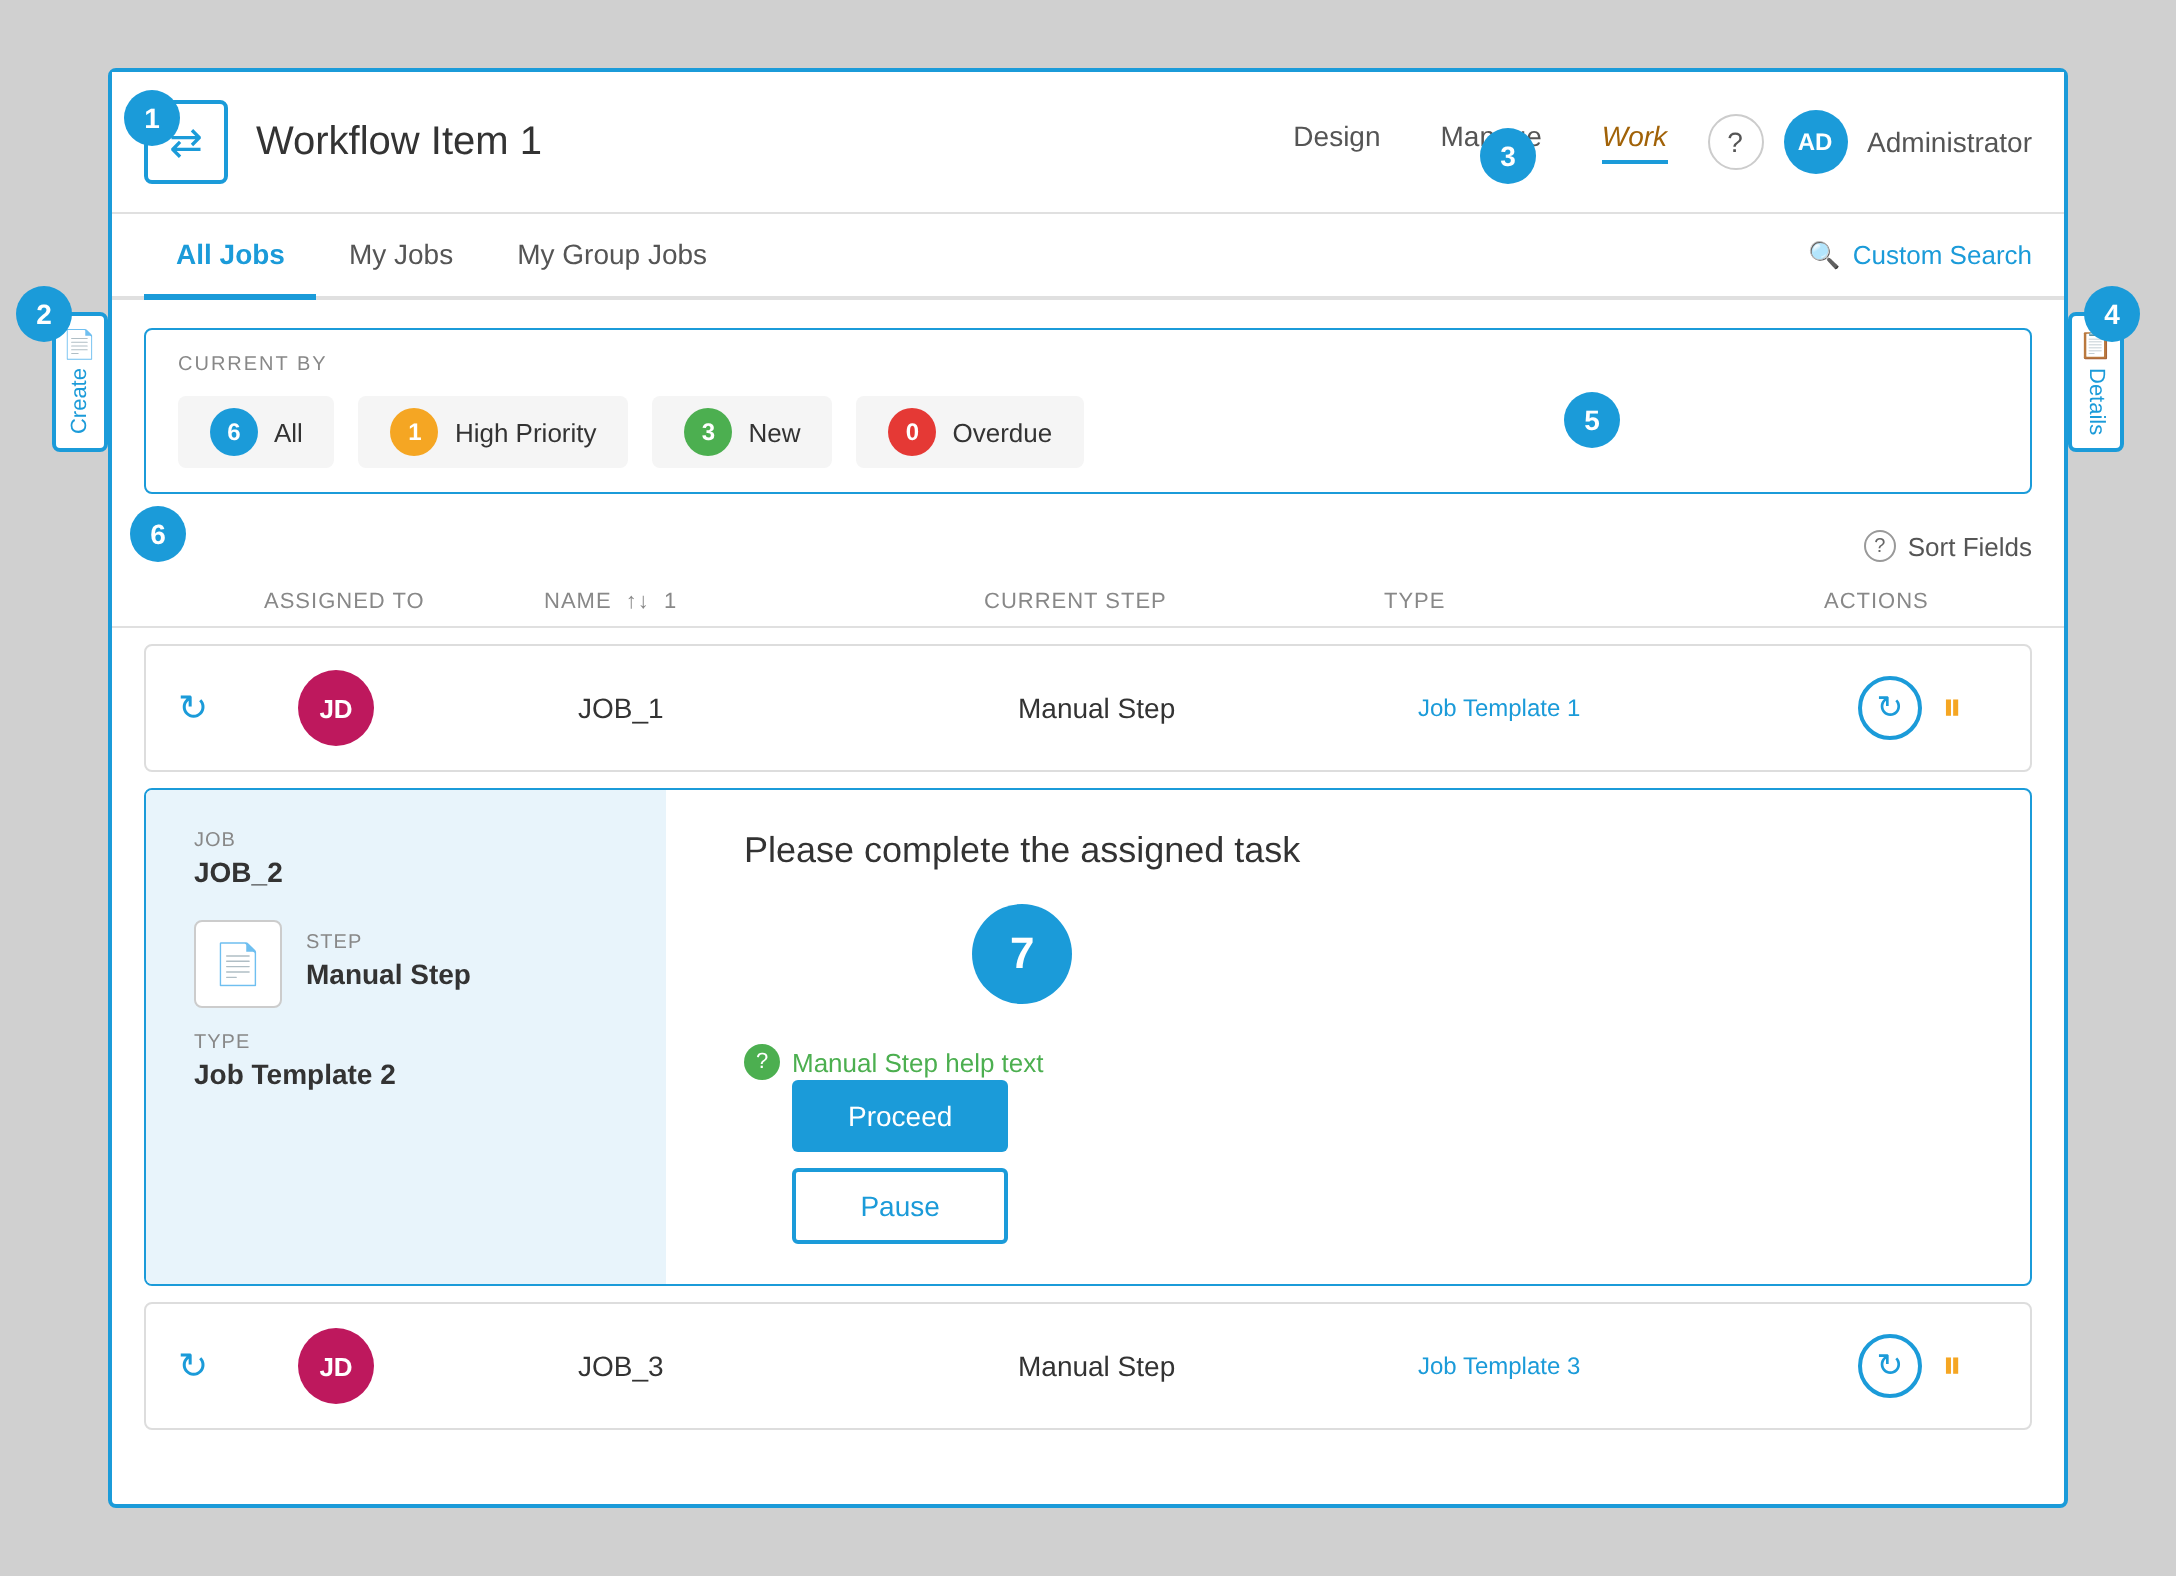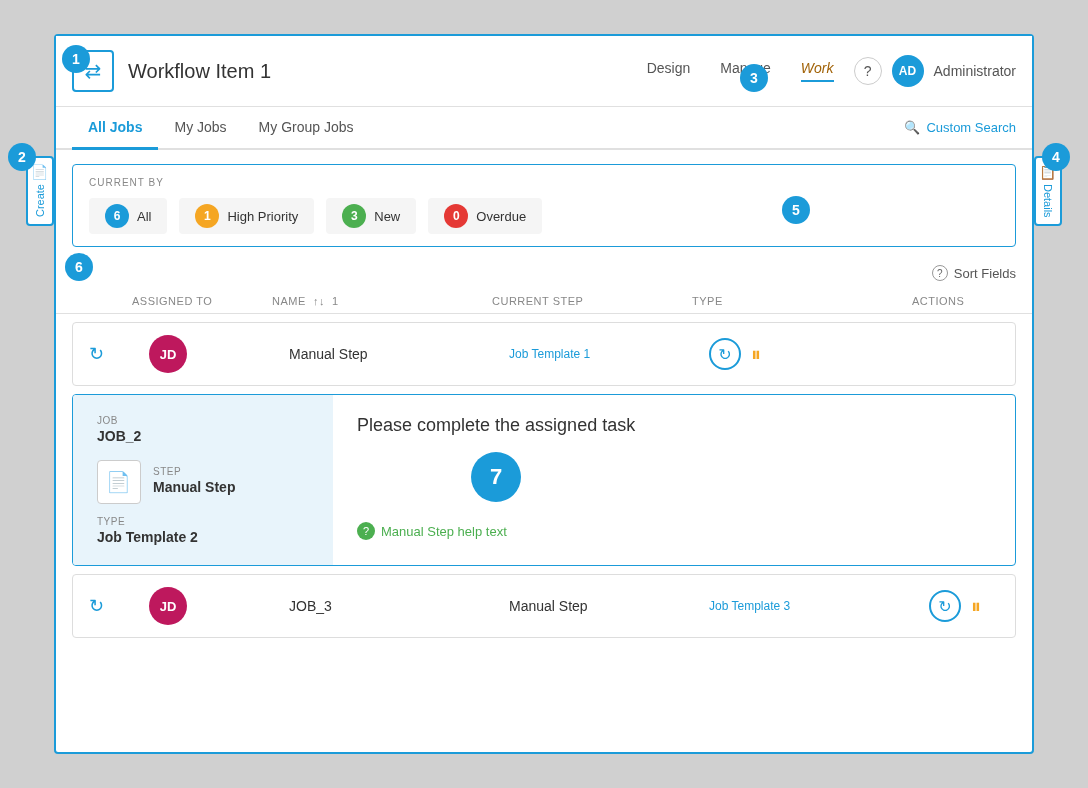--- a/index.html
+++ b/index.html
@@ -359,20 +359,21 @@
     
     .job-expanded {
       border: 1px solid #1b9bd9;
       border-radius: 4px;
       margin: 8px 16px;
       background: white;
       overflow: hidden;
     }
     .job-expanded-inner {
       display: flex;
+      gap: 15px;
     }
     .job-expanded-left {
       background: #e8f4fb;
       padding: 20px 24px;
       width: 260px;
       min-width: 260px;
       display: flex;
       flex-direction: column;
       gap: 12px;
     }
@@ -566,20 +567,21 @@
         NAME &nbsp;↑↓&nbsp; 1
       </div>
       <div>CURRENT STEP</div>
       <div>TYPE</div>
       <div>ACTIONS</div>
     </div>
 
     <div class="job-row">
       <div class="row-refresh">↻</div>
       <div class="jd-avatar">JD</div>
+      <div class="job-name">JOB_1</div>
       <div class="job-step">Manual Step</div>
       <div class="job-type">Job Template 1</div>
       <div class="job-actions">
         <div class="action-btn">↻</div>
         <div class="pause-btn" style="color:#f5a623;font-size:20px;">⏸</div>
       </div>
     </div>
 
     <div class="job-expanded">
       <div class="job-expanded-inner">
@@ -603,20 +605,24 @@
         <div class="job-expanded-right">
           <div class="job-expanded-right-inner">
             <div class="job-expanded-content">
               <div class="task-title">Please complete the assigned task</div>
               <div class="step7-badge">7</div>
               <div class="help-text-row">
                 <div class="help-circle">?</div>
                 <span>Manual Step help text</span>
               </div>
             </div>
+            <div class="proceed-area">
+              <button class="proceed-btn">Proceed</button>
+              <button class="pause-btn-blue">Pause</button>
+            </div>
           </div>
         </div>
       </div>
     </div>
 
     <div class="job-row" style="margin-top:8px;">
       <div class="row-refresh">↻</div>
       <div class="jd-avatar">JD</div>
       <div class="job-name">JOB_3</div>
       <div class="job-step">Manual Step</div>

